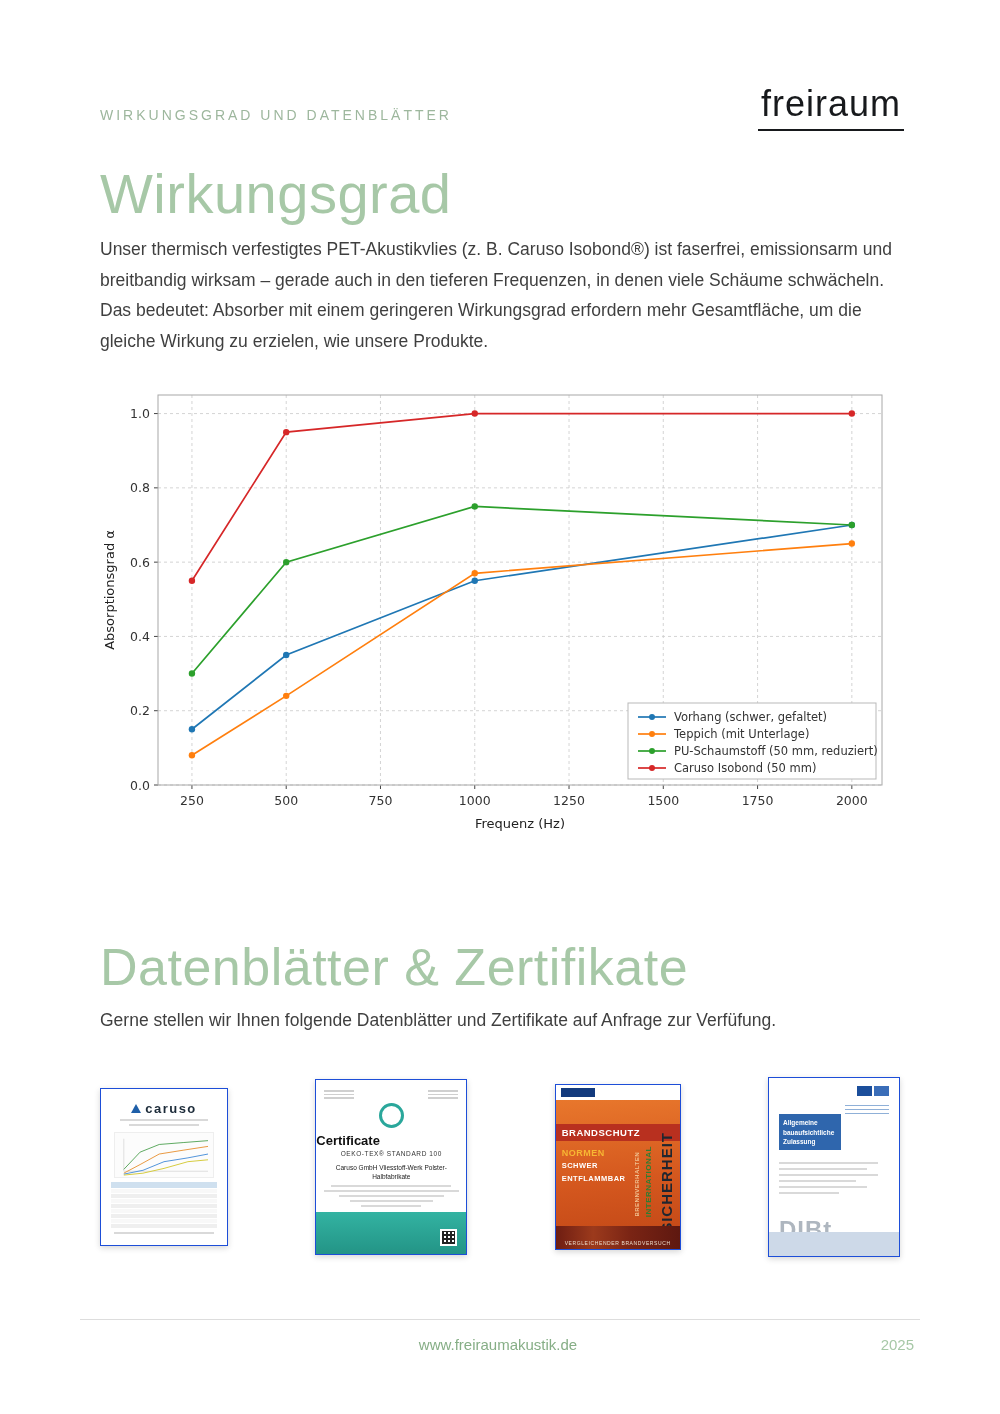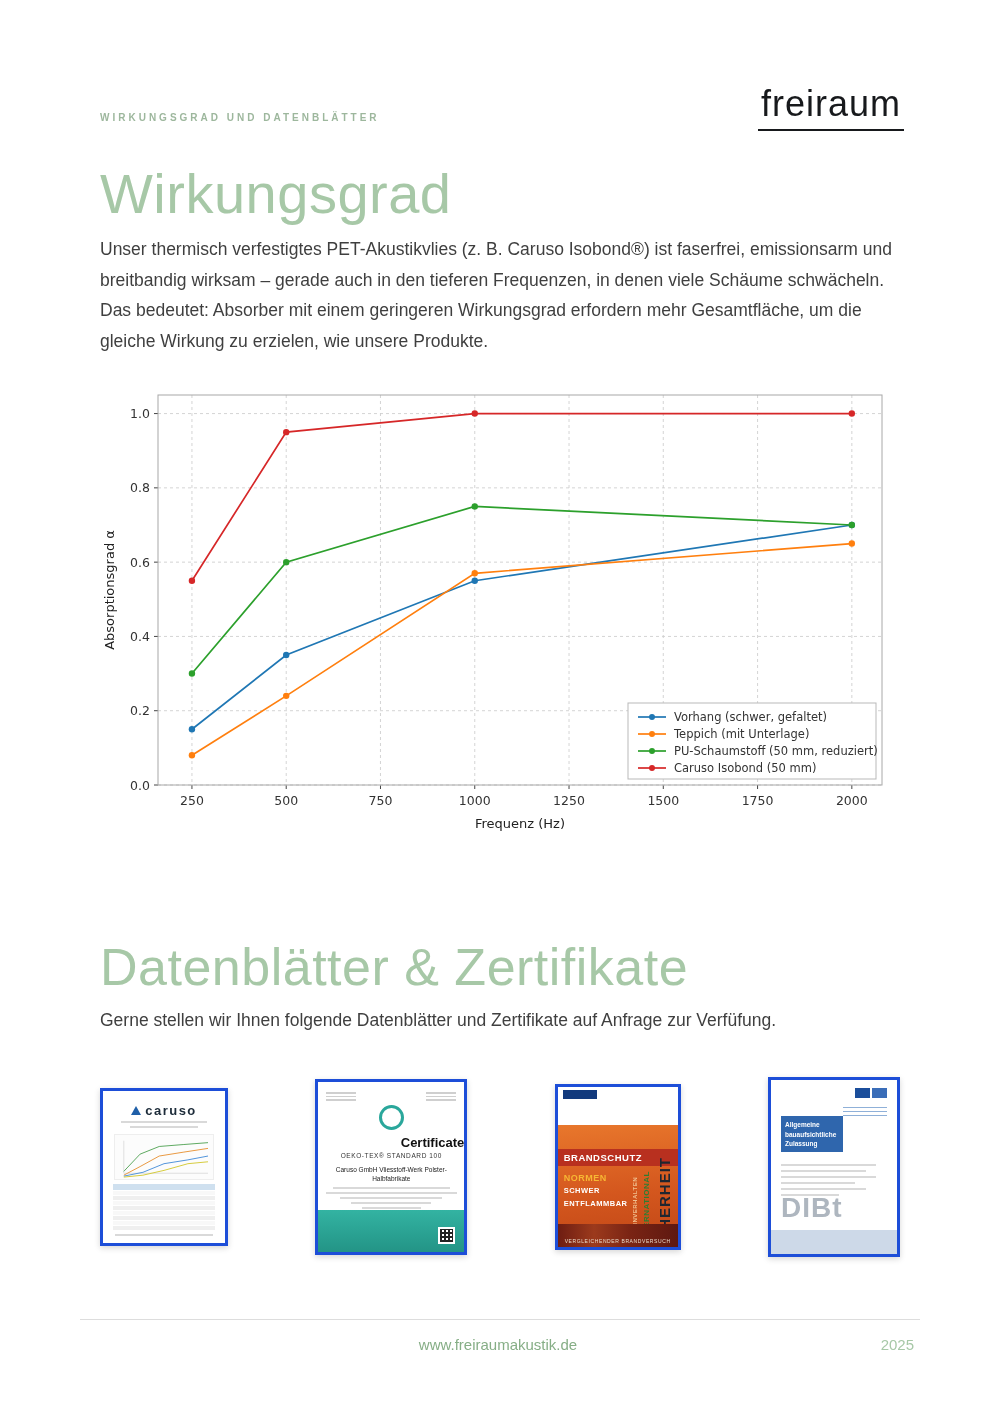--- a/index.html
+++ b/index.html
@@ -2,41 +2,41 @@
 <html style="--accent: #a7c8a7; --eyebrow: #9db79d; --link: #86ae86; --brand-ink: #17191c;"><head>
 <meta charset="utf-8">
 <style>
   * { margin:0; padding:0; box-sizing:border-box; }
   html,body { background:#ffffff; }
   body { font-family:"Liberation Sans", sans-serif; color:#3f3f3f; }
   .page { position:relative; width:1000px; height:1414px; margin:0 auto; background:#fff; overflow:hidden; }
 
   
   .header { display:flex; justify-content:space-between; align-items:flex-end; padding:86px 96px 0 100px; }
-  .eyebrow { font-size:10px; letter-spacing:3px; color:var(--eyebrow,#9db79d); font-weight:700; padding-bottom:8px; }
+  .eyebrow { font-size:14px; letter-spacing:3px; color:var(--eyebrow,#9db79d); font-weight:400; padding-bottom:8px; }
   .brand { font-size:36px; color:var(--brand-ink,#17191c); font-weight:500; letter-spacing:1px; border-bottom:2.5px solid var(--brand-ink,#17191c); padding:0 3px 7px 3px; line-height:1; }
 
   
   .h1 { font-size:56px; font-weight:400; color:var(--accent,#a7c8a7); margin:30px 100px 0; letter-spacing:.5px; }
   .h1b { font-size:52px; margin-top:98px; }
   .bodytext { font-size:17.5px; line-height:1.75; color:#3f3f3f; margin:8px 100px 0; max-width:808px; }
 
   
   .chart-fig { margin:26px auto 0; width:820px; text-align:center; }
   .chart-title { font-family:"DejaVu Sans", sans-serif; font-size:16.5px; color:#262626; margin-bottom:6px; }
   #chart-svg text { font-family:"DejaVu Sans", sans-serif; }
   #chart-svg .grid { stroke:#cfcfcf; stroke-dasharray:3 3; stroke-width:.9; }
   #chart-svg .frame { fill:none; stroke:#a8a8a8; stroke-width:1; }
   #chart-svg .tick { font-size:12.5px; fill:#333; }
   #chart-svg .axlabel { font-size:13px; fill:#222; }
   #chart-svg .ltext { font-size:11.5px; fill:#333; }
 
   
   .certs { margin:42px 100px 0; width:800px; display:flex; justify-content:space-between; align-items:center; }
-  .cert { position:relative; background:#fff; border:3px solid #1d4ed8; box-shadow:0 2px 6px rgba(0,0,0,.16); overflow:hidden; }
+  .cert { position:relative; background:#fff; border:1px solid #1d4ed8; box-shadow:0 2px 6px rgba(0,0,0,.16); overflow:hidden; }
   .ln { height:2px; background:#d9d9d9; margin:3px auto; }
   .w40{width:40%;} .w55{width:55%;} .w70{width:70%;} .w80{width:80%;} .w90{width:90%;}
 
   
   .cert1 { width:128px; height:158px; padding-top:8px; }
   .c1-logo { display:flex; justify-content:center; align-items:center; gap:4px; margin-top:4px; }
   .c1-sail { width:0; height:0; border-left:5px solid transparent; border-right:5px solid transparent; border-bottom:9px solid #1f5fa8; }
   .c1-word { font-size:13px; font-weight:700; color:#1c2b39; letter-spacing:1.5px; }
   .c1-chart { display:block; margin:6px auto 4px; background:#fcfcfc; border:1px solid #eee; }
   .c1-table { margin:2px 10px 0; }
@@ -44,35 +44,35 @@
   .c1-table .trow { height:5px; border-bottom:1px solid #fff; }
   .c1-table .trow:nth-child(odd){ background:#efefef; }
   .c1-table .trow:nth-child(even){ background:#f8f8f8; }
 
   
   .cert2 { width:152px; height:176px; padding-top:5px; }
   .c2-top { display:flex; justify-content:space-between; padding:3px 8px 0; }
   .microlines { width:30px; }
   .microlines i { display:block; height:1.5px; background:#cfcfcf; margin:2px 0; }
   .c2-ring { width:25px; height:25px; border:3px solid #2aa79b; border-radius:50%; margin:2px auto 5px; }
-  .c2-title { font-size:13px; font-weight:700; color:#101010; text-align:right; }
+  .c2-title { font-size:13px; font-weight:700; color:#101010; text-align:left; }
   .c2-sub { font-size:6.5px; letter-spacing:.6px; color:#333; text-align:center; margin-top:2px; }
   .c2-holder { font-size:6.5px; color:#222; text-align:center; margin-top:6px; line-height:1.5; padding:0 16px; }
   .c2-band { position:absolute; left:0; right:0; bottom:0; height:42px; background:linear-gradient(180deg,#33b3a2,#239486); }
   .c2-qr { position:absolute; right:9px; bottom:8px; width:17px; height:17px; background:#fff; padding:2px; }
   .c2-qr i { display:block; width:13px; height:13px;
              background:repeating-linear-gradient(90deg,#222 0 2px,transparent 2px 4px),
                         repeating-linear-gradient(0deg,#222 0 2px,#fff 2px 4px); }
 
   
   .cert3 { width:126px; height:166px; }
   .c3-top { height:15px; background:#fff; display:flex; align-items:center; padding-left:5px; }
   .c3-bluebox { width:34px; height:9px; background:#123a7d; }
   .c3-body { position:absolute; top:15px; left:0; right:0; bottom:0;
-             background:linear-gradient(175deg,#e8772c,#d4571e 55%,#c04616);margin-top:23px; }
+             background:linear-gradient(175deg,#e8772c,#d4571e 55%,#c04616); }
   .c3-band { margin-top:24px; background:#b8301f; color:#fff; font-weight:700; font-size:9.5px; letter-spacing:.5px; padding:3px 0 3px 6px; }
   .c3-normen { color:#f7b733; font-weight:800; font-size:9px; margin:7px 0 2px 6px; letter-spacing:.5px; }
   .c3-w { color:#fff; font-weight:700; font-size:7.5px; margin-left:6px; letter-spacing:.5px; line-height:1.7; }
   .c3-vert { position:absolute; writing-mode:vertical-rl; transform:rotate(180deg); }
   .c3-sich { right:5px; top:32px; font-size:15px; font-weight:800; color:#1f2630; letter-spacing:1px; }
   .c3-intl { right:27px; top:46px; font-size:8px; font-weight:700; color:#2e7d32; letter-spacing:.5px; }
   .c3-brenn { right:40px; top:52px; font-size:6px; font-weight:700; color:#f0c090; letter-spacing:.5px; }
   .c3-strip { position:absolute; left:0; right:0; bottom:0; height:23px;
               background:linear-gradient(90deg,#6e1d12,#9c3a1c 30%,#7a2414 60%,#5e1810);
               display:flex; align-items:flex-end; justify-content:center; }
@@ -82,21 +82,21 @@
   .cert4 { width:132px; height:180px; }
   .c4-flag { position:absolute; top:8px; right:10px; display:flex; gap:2px; }
   .c4-flag i { width:15px; height:10px; background:#1b4e9b; }
   .c4-flag i:last-child { background:#3a6db8; }
   .c4-bluelines { position:absolute; top:24px; right:10px; width:44px; }
   .c4-bluelines i { display:block; height:1.5px; background:#8fb0d8; margin:2.5px 0; }
   .c4-bluebox { position:absolute; top:36px; left:10px; width:62px; background:#2f66ad; color:#fff;
                 font-size:6.5px; font-weight:700; padding:4px; line-height:1.45; }
   .c4-body { position:absolute; top:80px; left:10px; right:10px; }
   .c4-body .ln { margin:4px 0; }
-  .c4-dibt { position:absolute; left:10px; bottom:30px; font-size:28px; font-weight:700; color:#aeb6bf; letter-spacing:1px; }
+  .c4-dibt { position:absolute; left:10px; bottom:12px; font-size:24px; font-weight:700; color:#aeb6bf; letter-spacing:1px; }
   .c4-band { position:absolute; left:0; right:0; bottom:0; height:24px; background:#cdd9e8; }
 
   
   .footer { position:absolute; left:80px; right:80px; bottom:58px; }
   .footer-divider { border-top:1px solid #ddd; }
   .footer-row { position:relative; margin-top:16px; height:20px; font-size:15px; }
   .footer-url { position:absolute; left:0; right:4px; text-align:center; color:var(--link,#86ae86); cursor:pointer; }
   .footer-year { position:absolute; right:6px; top:0; color:var(--accent,#9fc39f); }
 </style>
 </head>

